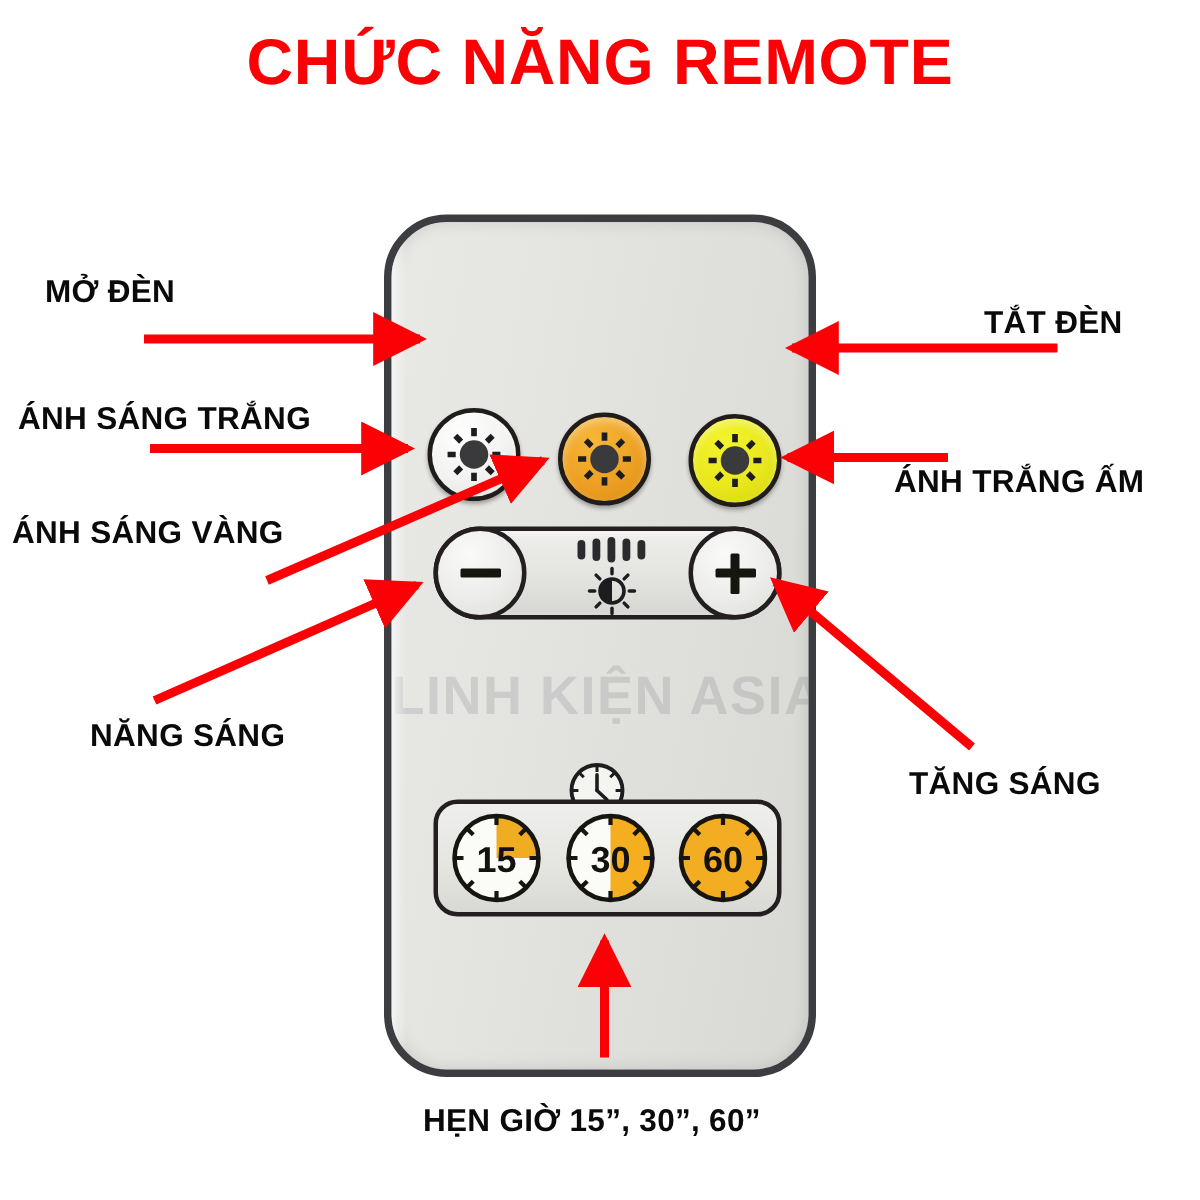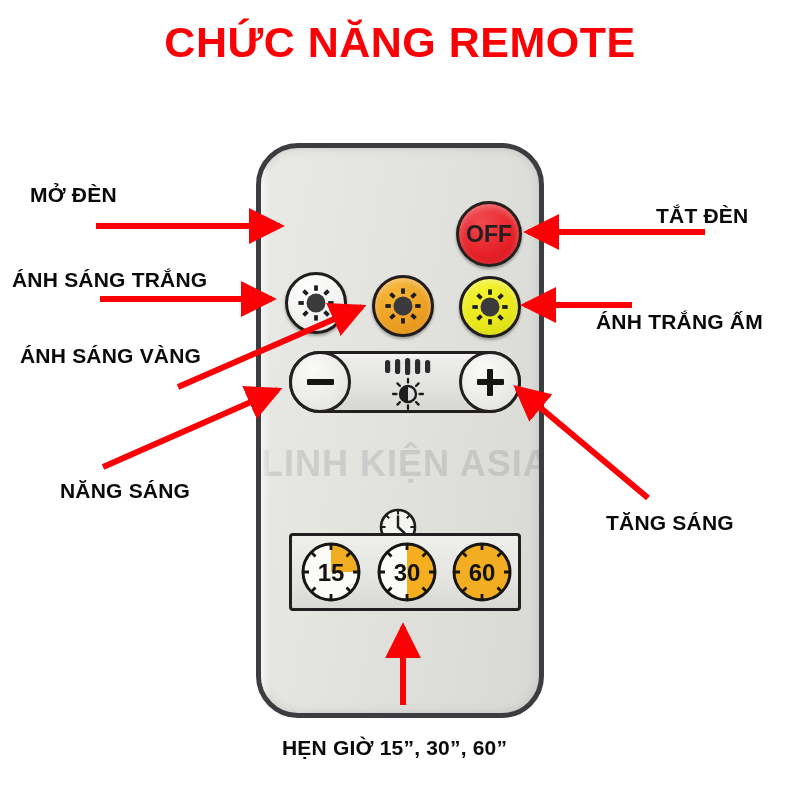--- a/index.html
+++ b/index.html
@@ -146,62 +146,59 @@
   
   #clock-icon { position:absolute; left:116px; top:358px; width:42px; height:42px; }
 
   
   #timer-panel {
     position: absolute;
     left: 28px;
     top: 385px;
     width: 232px;
     height: 78px;
-    border-radius: 4px;
+    border-radius: 16px;
     border: 3px solid #231f20;
     box-sizing: border-box;
     background: linear-gradient(180deg,#eeeeec 0%, #e4e4e1 60%, #d8d8d4 100%);
   }
   .timer-btn { position:absolute; top: 3px; width: 66px; height: 66px; }
   #timer-15 { left: 6px; }
   #timer-30 { left: 82px; }
   #timer-60 { left: 157px; }
 
   
   .lbl {
     position: absolute;
     color: #0a0a0a;
     font-size: 21px;
     font-weight: bold;
     white-space: nowrap;
     letter-spacing: 0.2px;
   }
   #lbl-on      { left: 30px;  top: 183px; text-align: center; }
   #lbl-white   { left: 12px;  top: 268px; }
-  #lbl-yellowl { left: 20px;   top: 344px; }
+  #lbl-yellowl { left: 8px;   top: 344px; }
   #lbl-dim     { left: 60px;  top: 479px; }
   #lbl-off     { left: 656px; top: 204px; }
   #lbl-warm    { left: 596px; top: 310px; }
   #lbl-up      { left: 606px; top: 511px; }
   #lbl-timer   { left: 282px; top: 736px; }
 
   #arrows { position:absolute; left:0; top:0; width:800px; height:800px; pointer-events:none; }
 </style>
 </head>
 <body>
 
 <div id="title">CHỨC NĂNG REMOTE</div>
 
 <div id="remote">
 
   <div id="watermark">LINH KIỆN ASIA</div>
 
-  <div class="pbtn" id="btn-off">
-    <span>OFF</span>
-  </div>
 
   <div class="cbtn" id="btn-white">
     <svg class="sun" viewBox="0 0 62 62">
       <circle cx="31" cy="31" r="10.5" fill="#3a3a3c"></circle>
       <g stroke="#1d1d1f" stroke-width="4.2" stroke-linecap="butt">
         <line x1="31" y1="11.5" x2="31" y2="17.5"></line>
         <line x1="31" y1="44.5" x2="31" y2="50.5"></line>
         <line x1="11.5" y1="31" x2="17.5" y2="31"></line>
         <line x1="44.5" y1="31" x2="50.5" y2="31"></line>
         <line x1="17.2" y1="17.2" x2="21.5" y2="21.5"></line>

